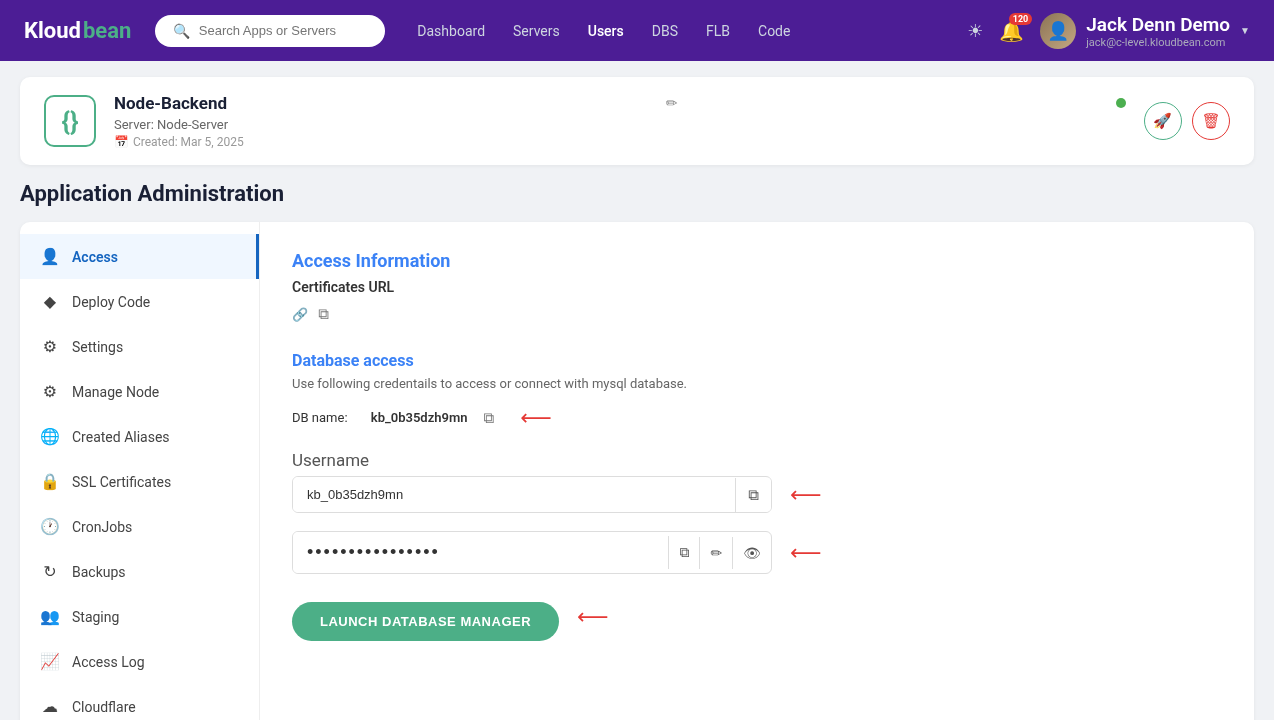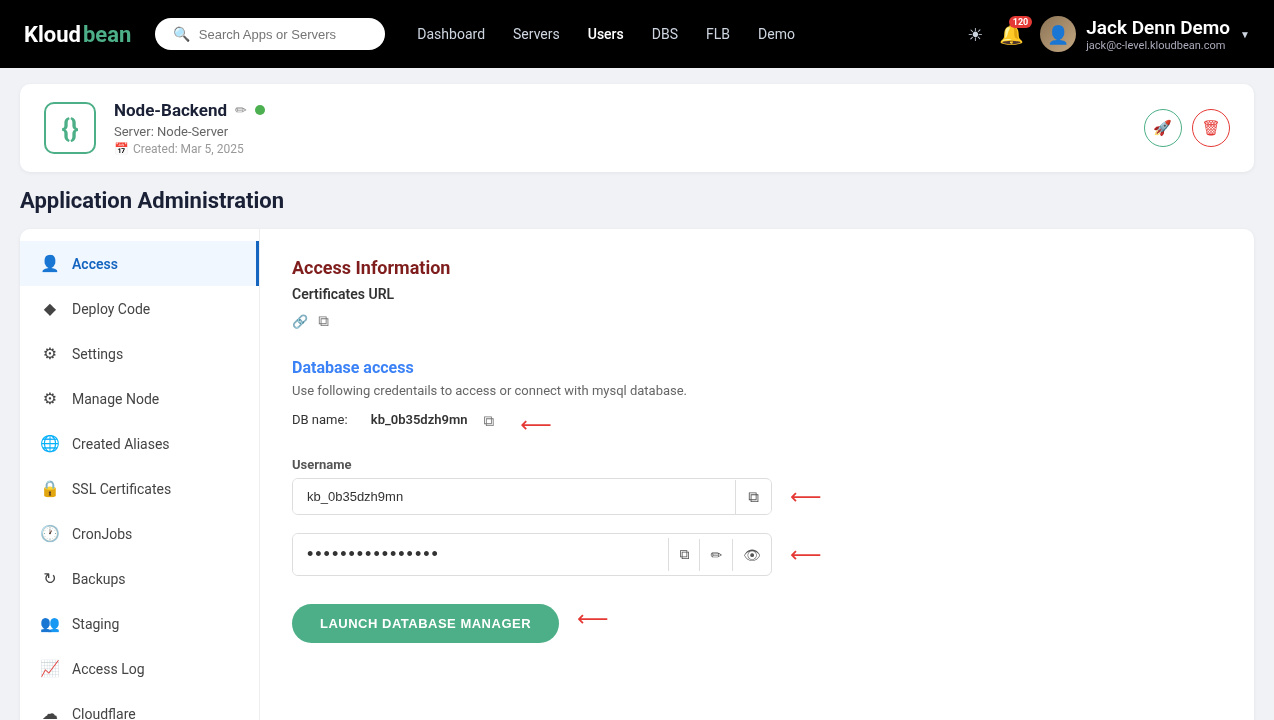--- a/index.html
+++ b/index.html
@@ -1,21 +1,21 @@
 <!DOCTYPE html>
 <html><head>
   <meta charset="utf-8">
   <style>
     * { box-sizing: border-box; margin: 0; padding: 0; }
     body { font-family: -apple-system, BlinkMacSystemFont, 'Segoe UI', Roboto, sans-serif; background: #f0f2f5; min-height: 720px; }
 
     
     .navbar {
-      background: #000000;
-      height: 68px;
+      background: #4c1d95;
+      height: 61px;
       display: flex;
       align-items: center;
       padding: 0 24px;
       gap: 24px;
     }
     .navbar-logo {
       color: white;
       font-size: 22px;
       font-weight: 700;
       display: flex;
@@ -124,20 +124,21 @@
       color: #4caf87;
       font-size: 26px;
       font-weight: 700;
     }
     .app-info { flex: 1; }
     .app-title-row {
       display: flex;
       align-items: center;
       gap: 8px;
       margin-bottom: 4px;
+      justify-content: space-between;
     }
     .app-name { font-size: 17px; font-weight: 700; color: #1a2035; }
     .edit-icon { color: #888; font-size: 14px; cursor: pointer; }
     .status-dot { width: 10px; height: 10px; border-radius: 50%; background: #4caf50; display: inline-block; }
     .app-server { font-size: 13px; color: #666; margin-bottom: 3px; }
     .app-created { font-size: 12px; color: #999; display: flex; align-items: center; gap: 4px; }
     .app-actions { display: flex; gap: 10px; }
     .action-btn {
       width: 38px;
       height: 38px;
@@ -198,21 +199,21 @@
     .sidebar-icon { font-size: 16px; width: 20px; text-align: center; }
 
     
     .content-panel {
       flex: 1;
       padding: 28px 32px;
     }
     .section-title {
       font-size: 18px;
       font-weight: 700;
-      color: #7f1d1d;
+      color: #3b82f6;
       margin-bottom: 8px;
     }
     .section-desc {
       font-size: 13px;
       color: #666;
       margin-bottom: 24px;
       line-height: 1.5;
     }
     .field-label {
       font-size: 14px;
@@ -242,34 +243,34 @@
       color: #3b82f6;
       margin-bottom: 6px;
     }
     .db-desc {
       font-size: 13px;
       color: #666;
       margin-bottom: 14px;
     }
     .dbname-row {
       display: flex;
-      align-items: flex-start;
+      align-items: center;
       gap: 10px;
       margin-bottom: 20px;
       font-size: 13px;
       color: #333;
     }
     .dbname-row strong { font-weight: 600; }
 
     .field-group { margin-bottom: 18px; }
     .field-group-label {
-      font-size: 13px;
+      font-size: 17px;
       color: #555;
       margin-bottom: 6px;
-      font-weight: 700;
+      font-weight: 400;
     }
     .input-with-btn {
       display: flex;
       align-items: center;
       border: 1px solid #ddd;
       border-radius: 6px;
       overflow: hidden;
       width: 480px;
     }
     .input-with-btn input {
@@ -351,21 +352,21 @@
   <div class="search-bar">
     <span style="color:#aaa;font-size:14px;">🔍</span>
     <input type="text" placeholder="Search Apps or Servers" style="">
   </div>
   <nav class="nav-links">
     <a class="nav-link">Dashboard</a>
     <a class="nav-link">Servers</a>
     <a class="nav-link active">Users</a>
     <a class="nav-link">DBS</a>
     <a class="nav-link">FLB</a>
-    <a class="nav-link">Demo</a>
+    <a class="nav-link">Code</a>
   </nav>
   <div class="navbar-right">
     <span class="theme-icon">☀</span>
     <div class="notif-wrapper">
       <span class="notif-icon">🔔</span>
       <span class="notif-badge">120</span>
     </div>
     <div class="avatar-wrapper">
       <div class="avatar">
         <span style="font-size:18px;">👤</span>

